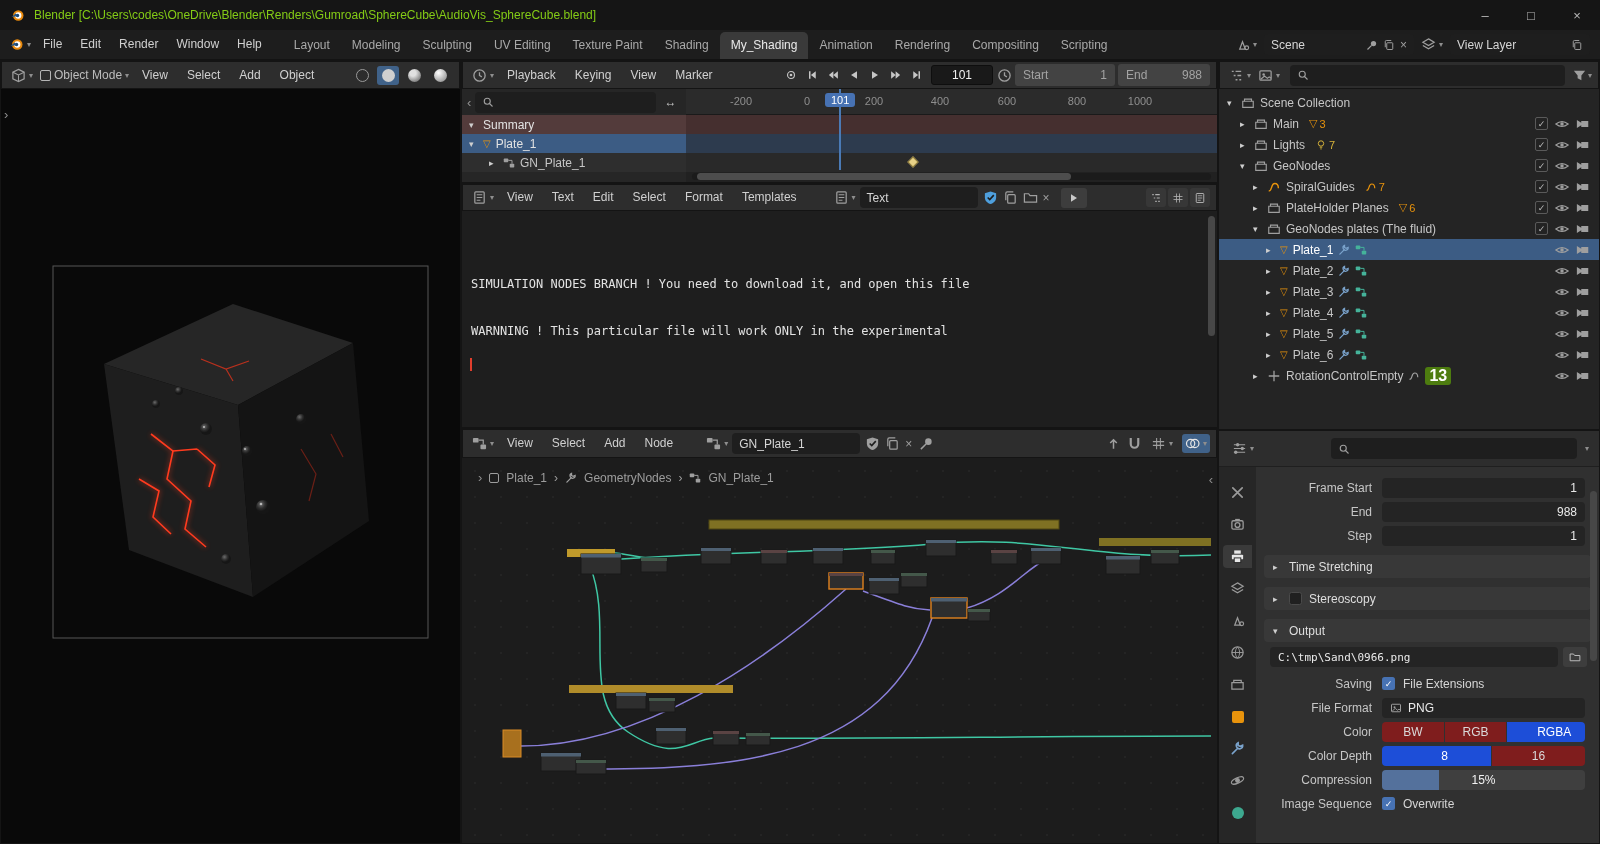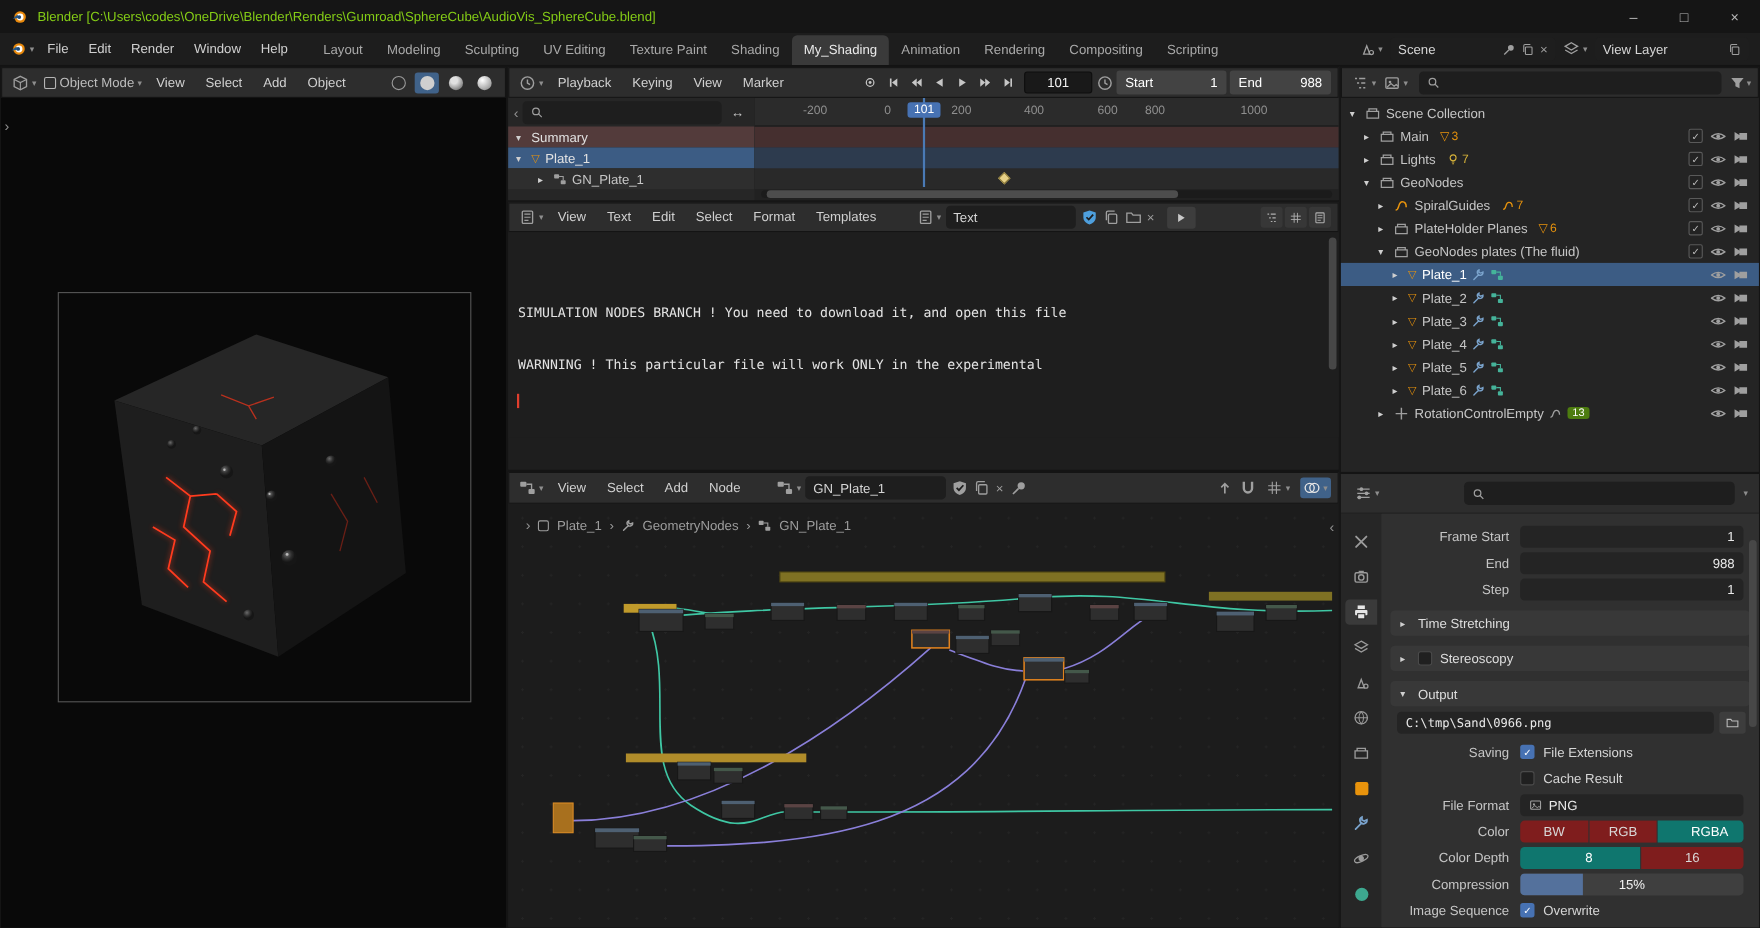--- a/index.html
+++ b/index.html
@@ -40,21 +40,21 @@
 .sph.wire{border:1.5px solid #9a9a9a;}
 .sph.solid{background:#cfcfcf;}
 .sph.mat{background:radial-gradient(circle at 38% 32%,#e0e0e0 0 25%,#8a8a8a 70%);}
 .sph.rend{background:radial-gradient(circle at 35% 30%,#ffffff,#7d7d7d);}
 .modeico{width:11px;height:11px;border:1.5px solid #b5b5b5;border-radius:2px;}
 
 #dopesheet{left:461px;top:60px;width:757px;height:123px;background:#262626;border:1px solid #141414;}
 #dopesheet .hdr{height:28px;}
 .tbtn{width:21px;height:19px;display:flex;align-items:center;justify-content:center;border-radius:3px;color:#c6c6c6;}
 .framefield{width:62px;height:20px;background:#191919;border:1px solid #0e0e0e;border-radius:3px;color:#f2f2f2;display:flex;align-items:center;justify-content:center;margin:0 4px;}
-.sefield{height:22px;background:#434343;border-radius:3px;display:flex;align-items:center;padding:0 8px;color:#ffffff;margin-left:3px;}
+.sefield{height:22px;background:#434343;border-radius:3px;display:flex;align-items:center;padding:0 8px;color:#a3a3a3;margin-left:3px;}
 .sefield .val{margin-left:auto;padding-left:10px;}
 .ds-body{position:absolute;left:0;top:28px;right:0;bottom:0;}
 .ds-channels{position:absolute;left:0;top:0;width:224px;bottom:0;background:#262626;}
 .ds-chhdr{height:26px;display:flex;align-items:center;gap:4px;padding:0 5px;}
 .chrow{height:19px;display:flex;align-items:center;gap:5px;padding-left:7px;color:#e2e2e2;}
 .chrow.summary{background:#533b3b;}
 .chrow.sel{background:#3c5c84;}
 .chrow.gn{background:#2e2e2e;color:#c6c6c6;padding-left:27px;}
 .twy{font-size:9px;color:#cfcfcf;width:9px;}
 .tri-ico{color:#e8930c;font-size:10px;}
@@ -85,42 +85,42 @@
 .wt{stroke:#3fc7a4;stroke-width:1.5;fill:none;}
 .wp{stroke:#8a7fd9;stroke-width:1.5;fill:none;}
 
 #outliner{left:1218px;top:60px;width:382px;height:370px;background:#242424;border:1px solid #141414;}
 #outliner .hdr{height:28px;}
 .ol-body{position:absolute;left:0;top:28px;right:0;bottom:0;padding-top:3px;}
 .orow{height:21px;display:flex;align-items:center;gap:5px;padding-left:calc(8px + var(--ind)*13px);color:#c6c6c6;}
 .orow.sel{background:#3c5c84;color:#fff;}
 .olabel{white-space:nowrap;}
 .obadge{display:flex;align-items:center;gap:2px;color:#e8930c;font-size:11px;margin-left:5px;}
-.ochip{background:#4d7c0f;color:#fff;border-radius:3px;padding:0 4px;font-size:10px;}
+.ochip{background:#4d7c0f;color:#fff;border-radius:3px;padding:0 4px;font-size:16px;font-weight:bold;}
 .octl{margin-left:auto;display:flex;align-items:center;gap:7px;padding-right:9px;}
 .slot{width:14px;height:14px;}
 .ocb{width:13px;height:13px;background:#232323;border:1px solid #5a5a5a;border-radius:2px;color:#bdbdbd;font-size:9px;display:flex;align-items:center;justify-content:center;}
 
 #properties{left:1218px;top:430px;width:382px;height:414px;background:#303030;border:1px solid #141414;}
 .pr-hdr{position:absolute;left:0;top:0;right:0;height:36px;background:#2d2d2d;display:flex;align-items:center;gap:8px;padding:0 10px;border-bottom:1px solid #1f1f1f;}
 .pr-tabs{position:absolute;left:0;top:36px;width:37px;bottom:0;background:#262626;display:flex;flex-direction:column;align-items:center;padding-top:14px;gap:9px;}
 .ptab{width:29px;height:23px;display:flex;align-items:center;justify-content:center;border-radius:4px 0 0 4px;color:#9a9a9a;}
 .ptab.active{background:#3a3a3a;color:#e6e6e6;}
 .sq-org{width:12px;height:12px;background:#e8930c;border-radius:2px;}
 .ball-teal{width:12px;height:12px;background:#3da88f;border-radius:50%;}
 .pr-content{position:absolute;left:37px;top:36px;right:0;bottom:0;background:#303030;padding-top:10px;}
 .prow{display:flex;align-items:center;height:21px;margin:0 14px 3px 0;}
 .plabel{width:126px;text-align:right;padding-right:10px;color:#c6c6c6;flex:none;}
 .pfield{flex:1;height:20px;background:#242424;border-radius:4px;display:flex;align-items:center;justify-content:flex-end;padding:0 8px;color:#e9e9e9;}
 .pfield.lft{justify-content:flex-start;gap:6px;}
 .pseg{flex:1;display:flex;gap:1px;}
 .seg{flex:1;height:20px;background:#7f1d1d;display:flex;align-items:center;justify-content:center;color:#d9d9d9;}
 .seg:first-child{border-radius:4px 0 0 4px;}
 .seg:last-child{border-radius:0 4px 4px 0;}
-.seg.selon{background:#0f766e;color:#fff;padding-left:16px;}
+.seg.selon{background:#1d4ed8;color:#fff;padding-left:16px;}
 .pslider{flex:1;height:20px;background:#3f3f3f;border-radius:4px;position:relative;overflow:hidden;display:flex;align-items:center;justify-content:center;color:#f2f2f2;}
 .pfill{position:absolute;left:0;top:0;bottom:0;width:28%;background:#54719c;}
 .phead{height:23px;background:#383838;border-radius:4px;display:flex;align-items:center;gap:7px;padding:0 9px;color:#dedede;margin:9px 8px 5px 8px;}
 .pcheck{width:13px;height:13px;border-radius:2.5px;background:#4772b3;color:#fff;font-size:9px;display:flex;align-items:center;justify-content:center;flex:none;}
 .pcheck.un{background:#202020;border:1px solid #4a4a4a;}
 .ppath{margin:2px 12px 6px 14px;display:flex;gap:5px;align-items:center;}
 .ppath .pfield{justify-content:flex-start;font-family:"DejaVu Sans Mono",monospace;font-size:11px;}
 .fbtn{width:24px;height:20px;background:#3d3d3d;border-radius:3px;display:flex;align-items:center;justify-content:center;color:#bdbdbd;flex:none;}
 .cklabel{margin-left:8px;color:#d6d6d6;}
 </style>
@@ -526,21 +526,21 @@
       <div class="ds-tracks">
         <div class="tband" style="top:26px;background:rgba(105,62,62,.5)"></div>
         <div class="tband" style="top:45px;background:rgba(60,92,132,.45)"></div>
         <div class="tband" style="top:64px;background:rgba(255,255,255,.04)"></div>
         <div class="ds-ruler">
           <span class="tick" style="left:55px">-200</span>
           <span class="tick" style="left:121px">0</span>
           <span class="tick" style="left:188px">200</span>
           <span class="tick" style="left:254px">400</span>
           <span class="tick" style="left:321px">600</span>
-          <span class="tick" style="left:364px">800</span>
+          <span class="tick" style="left:391px">800</span>
           <span class="tick" style="left:454px">1000</span>
         </div>
         <div class="playhead"></div>
         <div class="frame-badge">101</div>
         <div class="key" style="left:223px;top:69px"></div>
         <div class="hscroll">
             <div class="hthumb"></div>
           </div>
       </div>
     </div>
@@ -1207,25 +1207,20 @@
               <use href="#sy-folder"></use>
             </svg>
           </span>
       </div>
       <div class="prow">
         <span class="plabel">Saving</span>
         <span class="pcheck">✓</span>
         <span class="cklabel">File Extensions</span>
       </div>
       <div class="prow">
-        <span class="plabel"></span>
-        <span class="pcheck un"></span>
-        <span class="cklabel">Cache Result</span>
-      </div>
-      <div class="prow">
         <span class="plabel">File Format</span>
         <span class="pfield lft">
           <svg class="ic12 c-dim">
               <use href="#sy-img"></use>
             </svg>
           <span>PNG</span>
         </span>
       </div>
       <div class="prow">
         <span class="plabel">Color</span>

